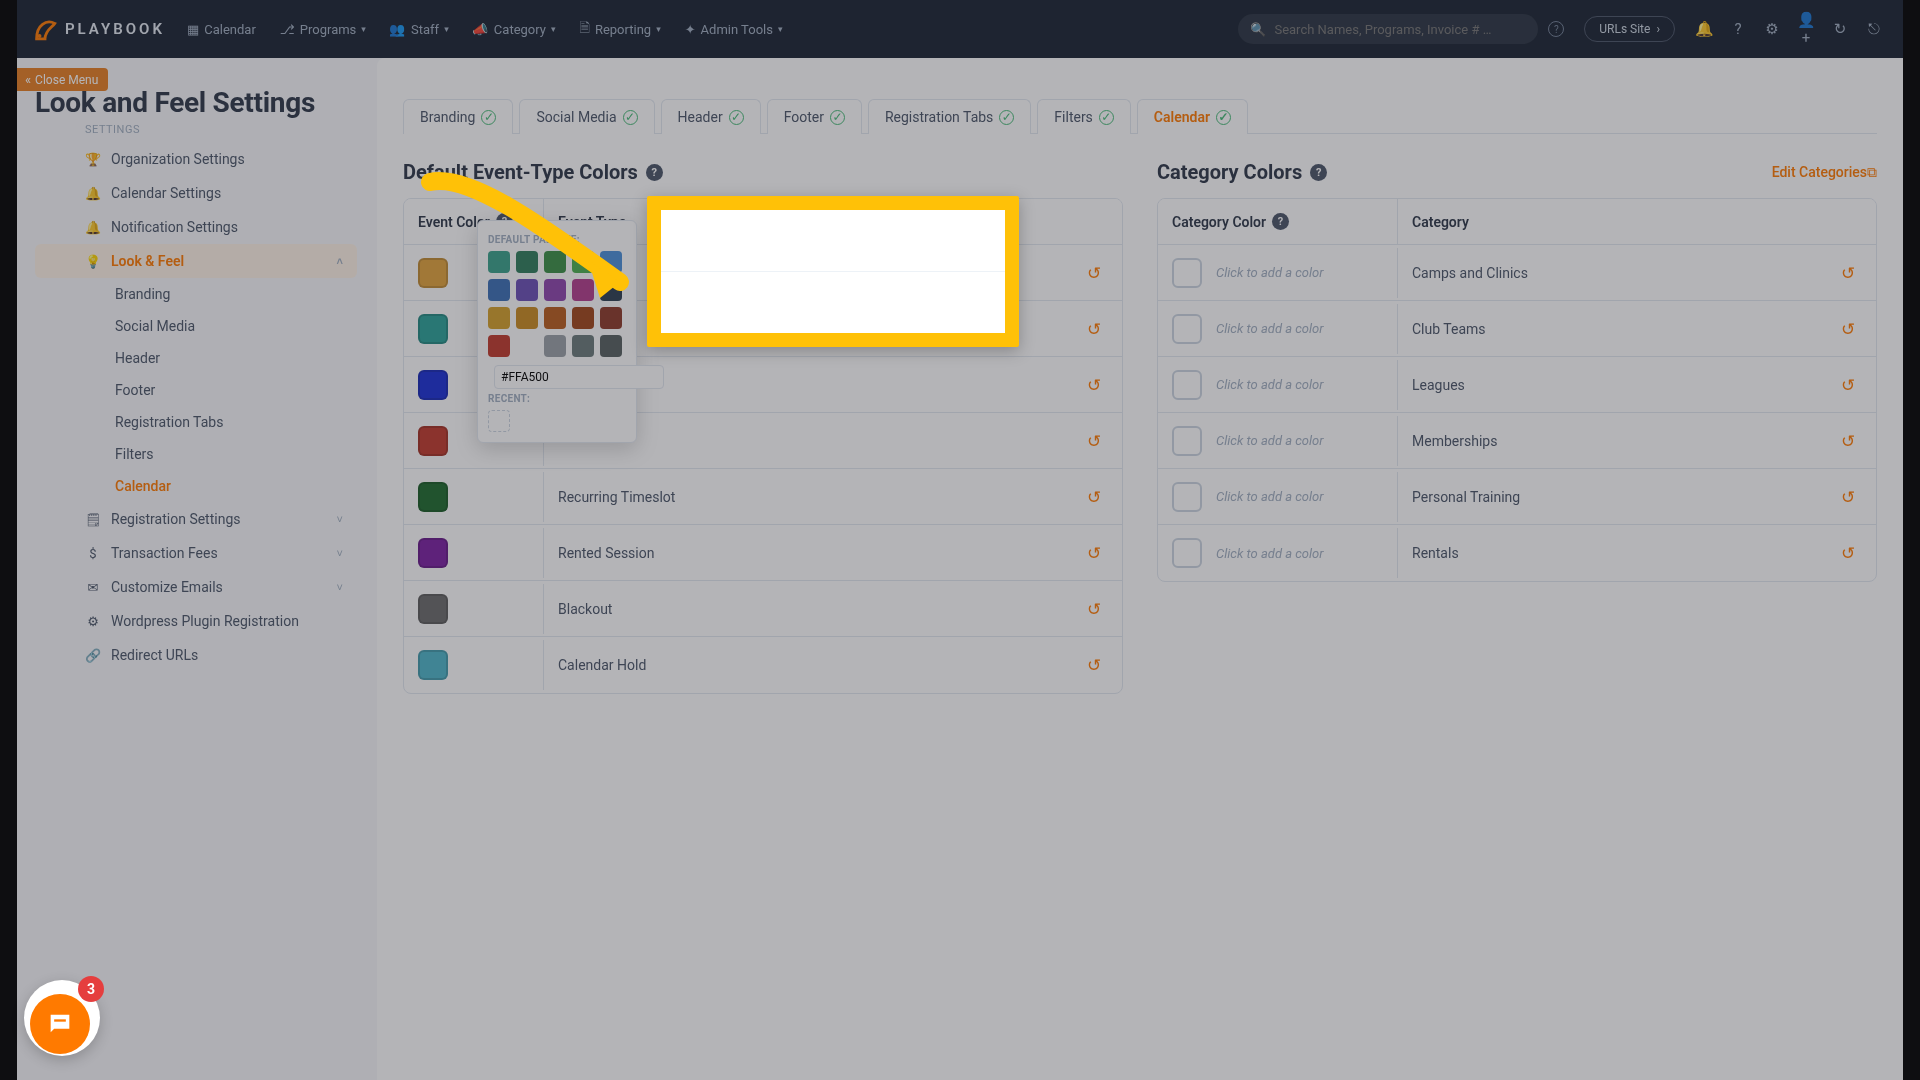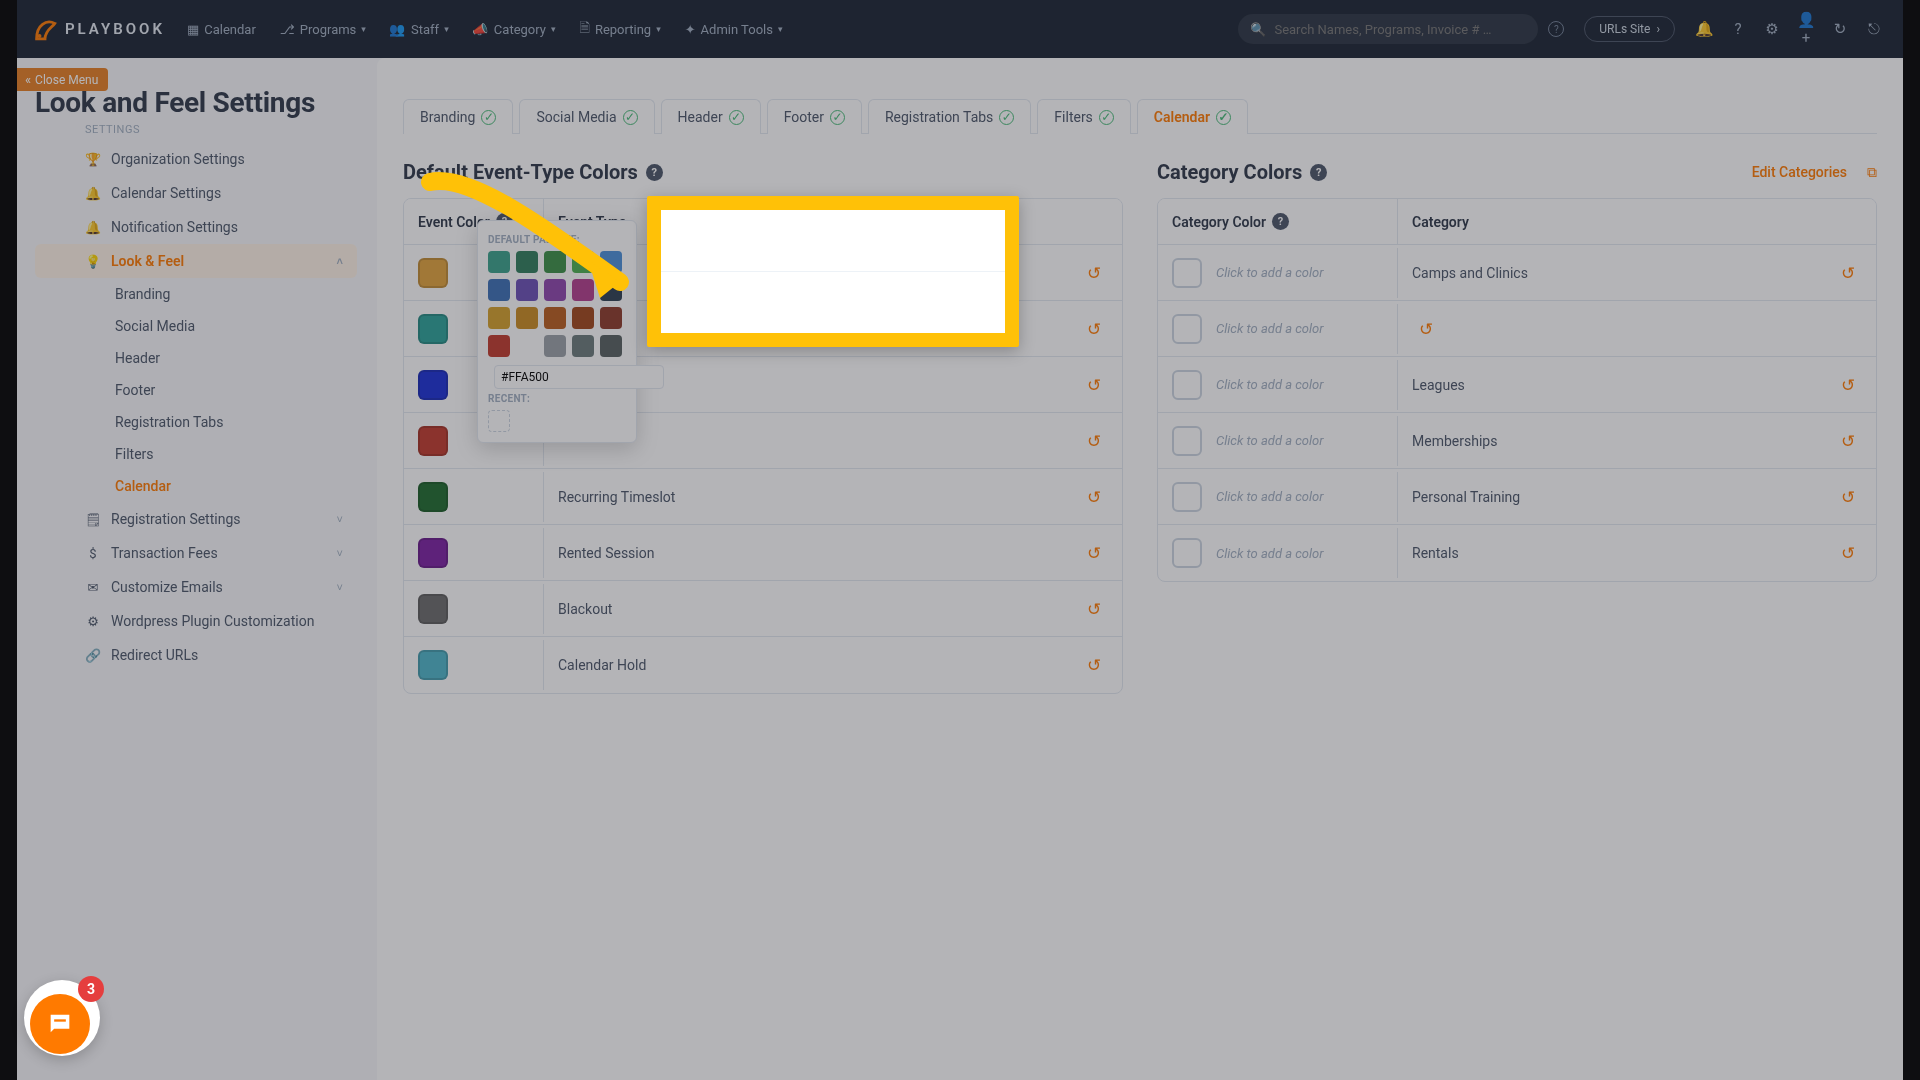--- a/index.html
+++ b/index.html
@@ -56,21 +56,21 @@
   
   .tabs { display:flex; gap:6px; padding: 40px 26px 0 26px; }
   .tab { border:1px solid var(--border); border-bottom:none; background:#fff; padding:9px 16px; border-radius:6px 6px 0 0; font-size:14px; color:var(--text); display:flex; align-items:center; gap:6px; cursor:pointer; position:relative; top:1px;}
   .tab.active { color: var(--orange); font-weight:600; border-color:var(--border); z-index:2; }
   .tab .chk { color:#48bb78; font-size:12px; border:1.5px solid #48bb78; border-radius:50%; width:15px; height:15px; display:flex; align-items:center; justify-content:center;}
   .panel { border-top:1px solid var(--border); margin: 0 26px; padding-top:26px; display:flex; gap:34px; align-items:flex-start;}
 
   .section { flex:1; }
   .sec-title { font-size:20px; font-weight:700; color:var(--text-dark); display:flex; align-items:center; gap:8px; margin-bottom:14px;}
   .help { width:17px; height:17px; border-radius:50%; background:#4a5568; color:#fff; font-size:11px; display:flex; align-items:center;justify-content:center;}
-  .edit-link { color:var(--orange); font-size:14px; margin-left:auto; display:flex; align-items:center; gap:20px; cursor:pointer; font-weight:500;}
+  .edit-link { color:var(--orange); font-size:14px; margin-left:auto; display:flex; align-items:center; gap:0; cursor:pointer; font-weight:500;}
 
   .tbl { border:1px solid var(--border); border-radius:8px; overflow:hidden; }
   .thead, .trow { display:flex; align-items:center; }
   .thead { background:#fff; border-bottom:1px solid var(--border); }
   .trow { border-bottom:1px solid var(--border); min-height:56px; }
   .trow:last-child { border-bottom:none; }
   .th { padding:14px 14px; font-size:14px; font-weight:600; color:var(--text-dark); display:flex; align-items:center; gap:6px;}
   .td { padding:10px 14px; font-size:14px; color:var(--text); }
   .col-color { width:140px; border-right:1px solid var(--border);}
   .col-type { flex:1; }
@@ -207,21 +207,21 @@
             <span>Transaction Fees</span>
             <span class="chev">˅</span>
           </div>
         <div class="side-item">
             <span class="si-ico">✉</span>
             <span>Customize Emails</span>
             <span class="chev">˅</span>
           </div>
         <div class="side-item">
             <span class="si-ico">⚙</span>
-            <span>Wordpress Plugin Customization</span>
+            <span>Wordpress Plugin Registration</span>
           </div>
         <div class="side-item">
             <span class="si-ico">🔗</span>
             <span>Redirect URLs</span>
           </div>
       </div>
 
       <div class="maincol">
         <div class="tabs">
           <div class="tab">
@@ -356,20 +356,21 @@
                       <span class="click-add">Click to add a color</span>
                     </div>
                     <div class="td col-type">Camps and Clinics</div>
                     <div class="td col-reset"><span class="reset">↺</span></div>
                   </div>
                   <div class="trow">
                     <div class="td col-color" style="width:240px;display:flex;align-items:center;gap:14px">
                       <div class="swatch empty"></div>
                       <span class="click-add">Click to add a color</span>
                     </div>
+                    <div class="td col-type">Club Teams</div>
                     <div class="td col-reset"><span class="reset">↺</span></div>
                   </div>
                   <div class="trow">
                     <div class="td col-color" style="width:240px;display:flex;align-items:center;gap:14px">
                       <div class="swatch empty"></div>
                       <span class="click-add">Click to add a color</span>
                     </div>
                     <div class="td col-type">Leagues</div>
                     <div class="td col-reset"><span class="reset">↺</span></div>
                   </div>

